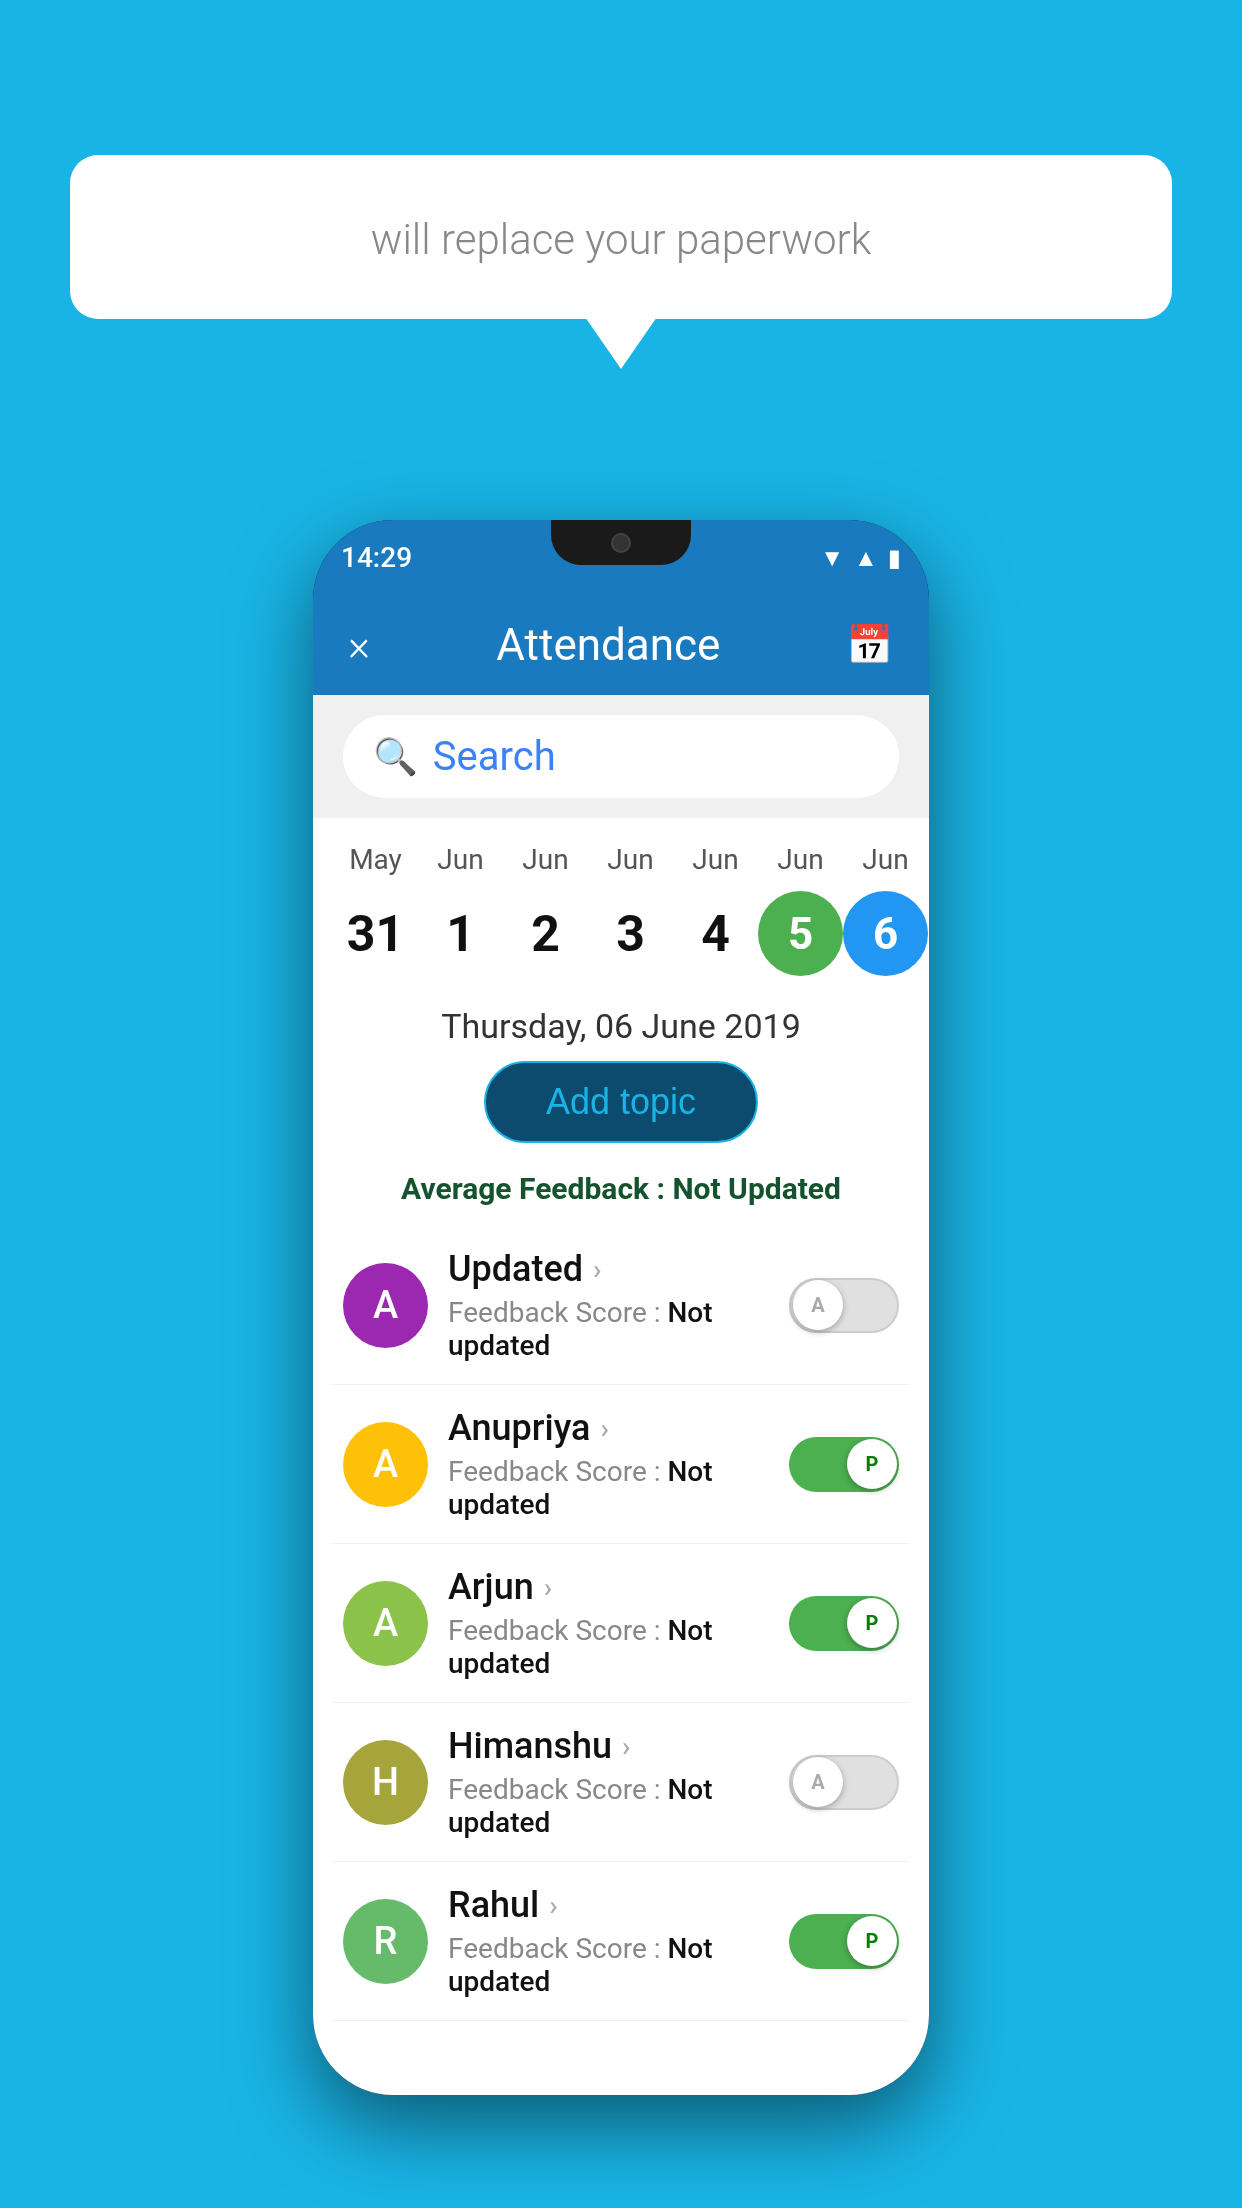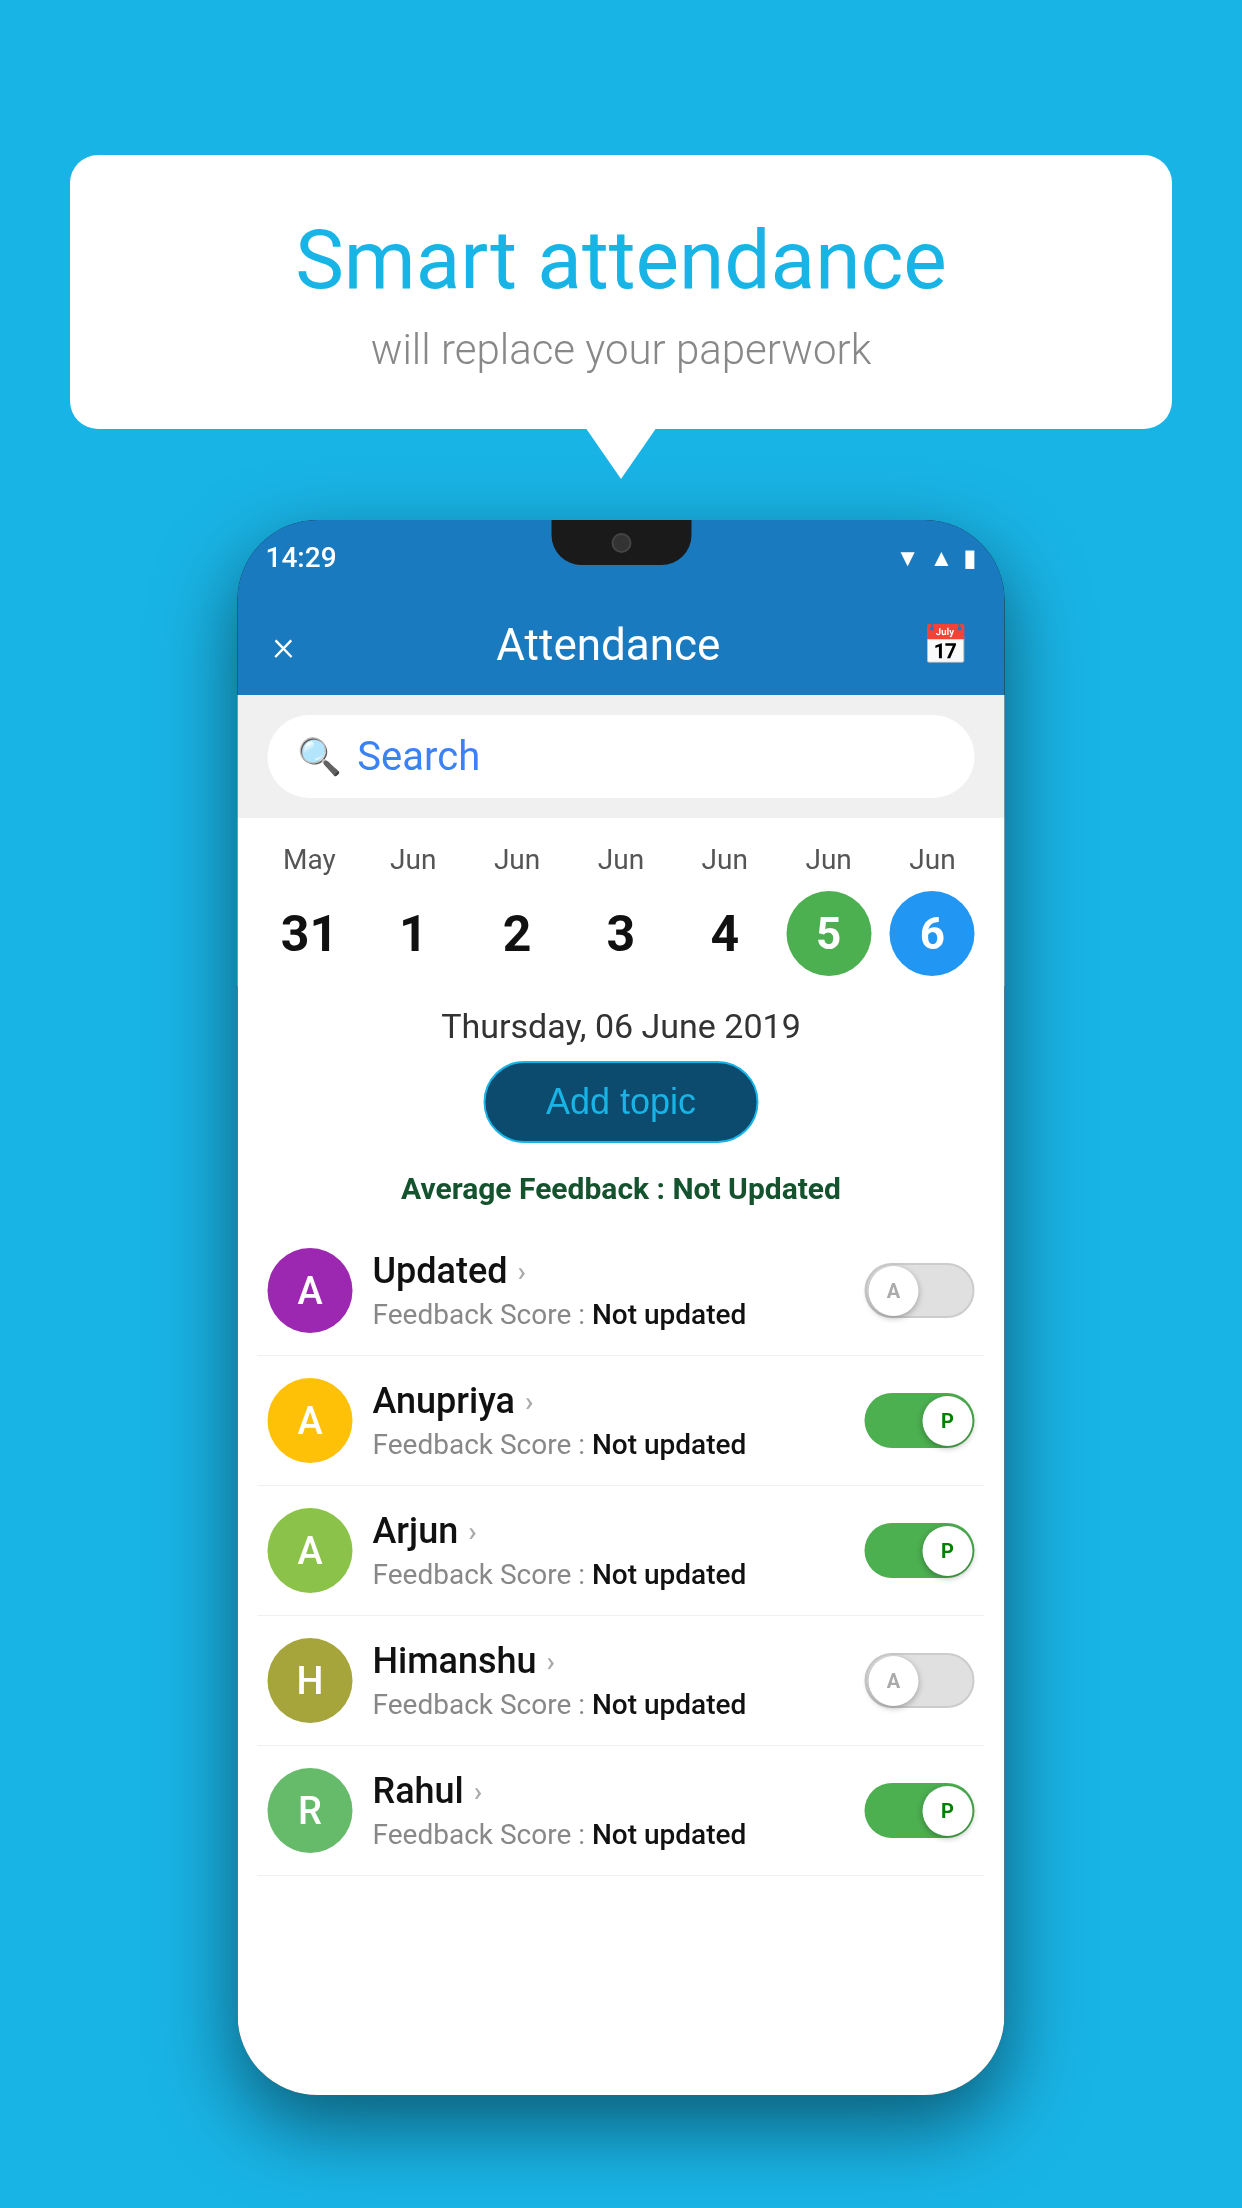--- a/index.html
+++ b/index.html
@@ -55,21 +55,21 @@
       color: #888;
       font-weight: 300;
     }
 
     
     .phone-wrapper {
       position: absolute;
       top: 520px;
       left: 50%;
       transform: translateX(-50%);
-      width: 767px;
+      width: 616px;
     }
 
     .phone-frame {
       background: #1a1a1a;
       border-radius: 80px;
       padding: 0;
       position: relative;
       box-shadow: 0 30px 80px rgba(0,0,0,0.5);
       overflow: hidden;
     }
@@ -376,21 +376,20 @@
       right: 2px;
       color: white;
       background: white;
     }
   </style>
 </head>
 <body>
 
 <div class="speech-bubble-container">
   <div class="speech-bubble">
-    <div class="bubble-title">Smart attendance</div>
     <div class="bubble-subtitle">will replace your paperwork</div>
   </div>
 </div>
 
 <div class="phone-wrapper">
   <div class="phone-frame">
 
     <div class="phone-top-bar">
       <span class="status-time">14:29</span>
       <div class="notch">

